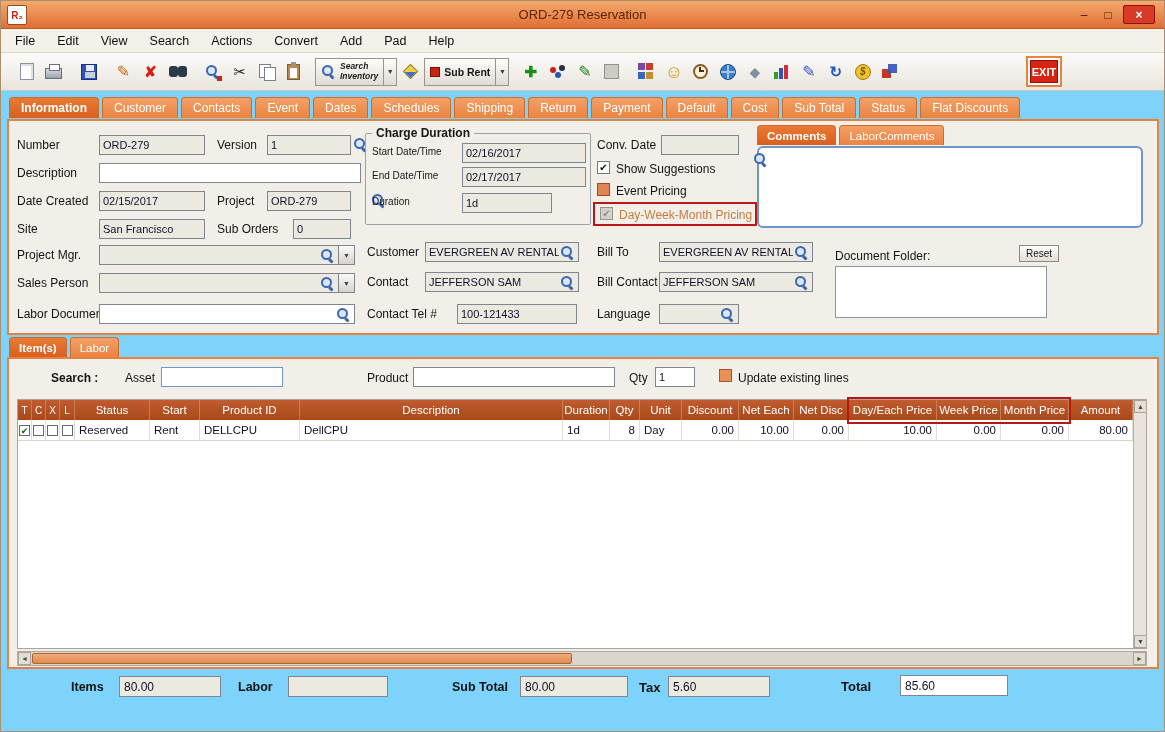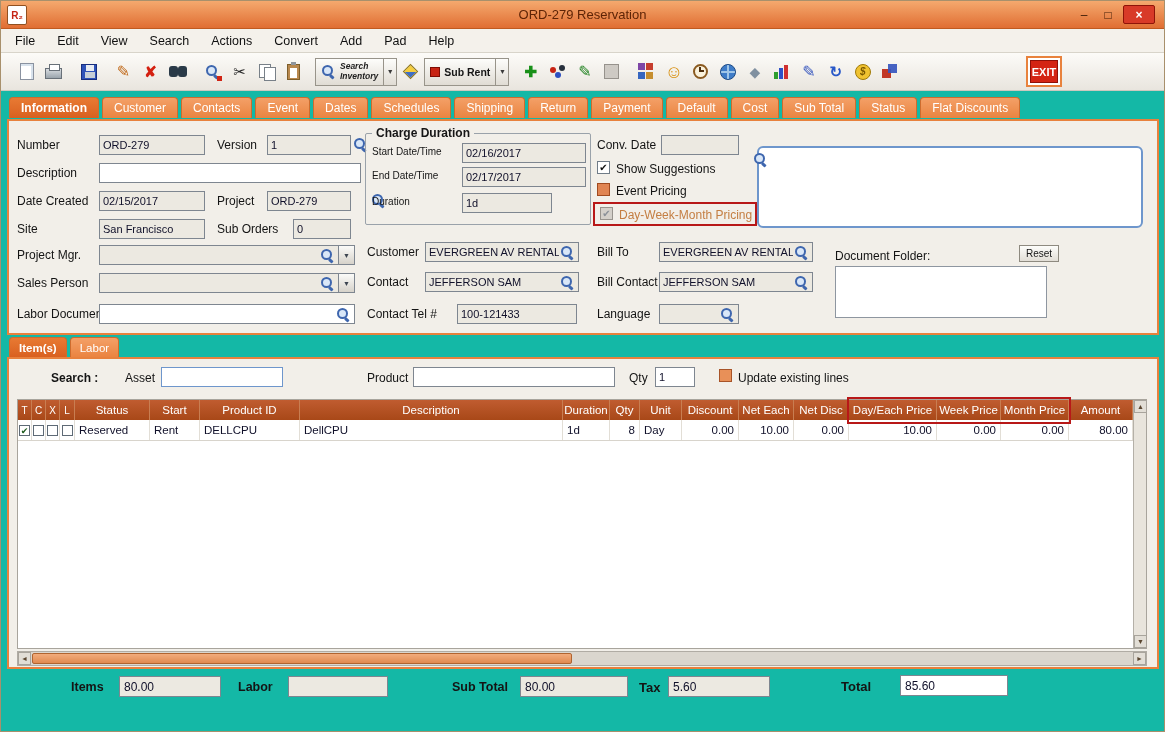--- a/index.html
+++ b/index.html
@@ -1,17 +1,17 @@
 <!DOCTYPE html>
 <html><head>
 <meta charset="utf-8">
 <style>
 *{margin:0;padding:0;box-sizing:border-box}
 body{font-family:"Liberation Sans",sans-serif;background:#777;}
-#win{position:relative;width:1165px;height:732px;background:#14b8a6;border:1px solid #A8906C;overflow:hidden;font-size:12px;color:#161616}
+#win{position:relative;width:1165px;height:732px;background:#7dd3fc;border:1px solid #A8906C;overflow:hidden;font-size:12px;color:#161616}
 .abs{position:absolute}
 .b{font-weight:bold}
 
 #titlebar{position:absolute;left:0;top:0;width:100%;height:28px;background:linear-gradient(#F5A96E,#E06E33);border-bottom:1px solid #C05A20}
 #title{position:absolute;left:0;right:0;top:6px;text-align:center;font-size:13px;color:#5E2406}
 #appicon{position:absolute;left:6px;top:4px;width:20px;height:20px;background:#fff;border:1px solid #905020;border-radius:2px;display:flex;align-items:center;justify-content:center;font-size:10px;font-weight:bold;color:#C42414}
 .wctl{position:absolute;top:4px;height:19px;display:flex;align-items:center;justify-content:center;font-size:12px;color:#3A1A06}
 #min{left:1072px;width:22px}
 #max{left:1096px;width:22px}
 #close{left:1122px;width:32px;background:#D83A28;border:1px solid #8E1408;border-radius:2px;color:#fff;font-weight:bold}
@@ -373,20 +373,24 @@
     
     <span class="cb" style="left:588px;top:40px"><span>✔</span></span>
     <span class="lb" style="left:607px;top:41px">Show Suggestions</span>
     <span class="cb" style="left:588px;top:62px;background:#E08452;border-color:#A04A20"></span>
     <span class="lb" style="left:607px;top:63px">Event Pricing</span>
     <span class="cb" style="left:591px;top:86px;background:#D4D0CA;border-color:#98948E;color:#8A9098"><span>✔</span></span>
     <span class="lb" style="left:610px;top:87px;color:#C4redacted;color:#C47E42">Day-Week-Month Pricing</span>
     <div class="redbox" style="left:584px;top:81px;width:164px;height:24px"></div>
 
     
+    <div class="tabs" style="left:748px;top:4px">
+      <div class="tab small sel">Comments</div>
+      <div class="tab small">LaborComments</div>
+    </div>
     <div id="commentsbox">
       <span class="mag abs" style="right:6px;top:4px"></span>
       <span></span>
     </div>
 
     
     <span class="lb" style="left:826px;top:128px">Document Folder:</span>
     <div class="btn" style="left:1010px;top:124px;width:40px;height:17px">Reset</div>
     <div id="docbox"></div>
 

